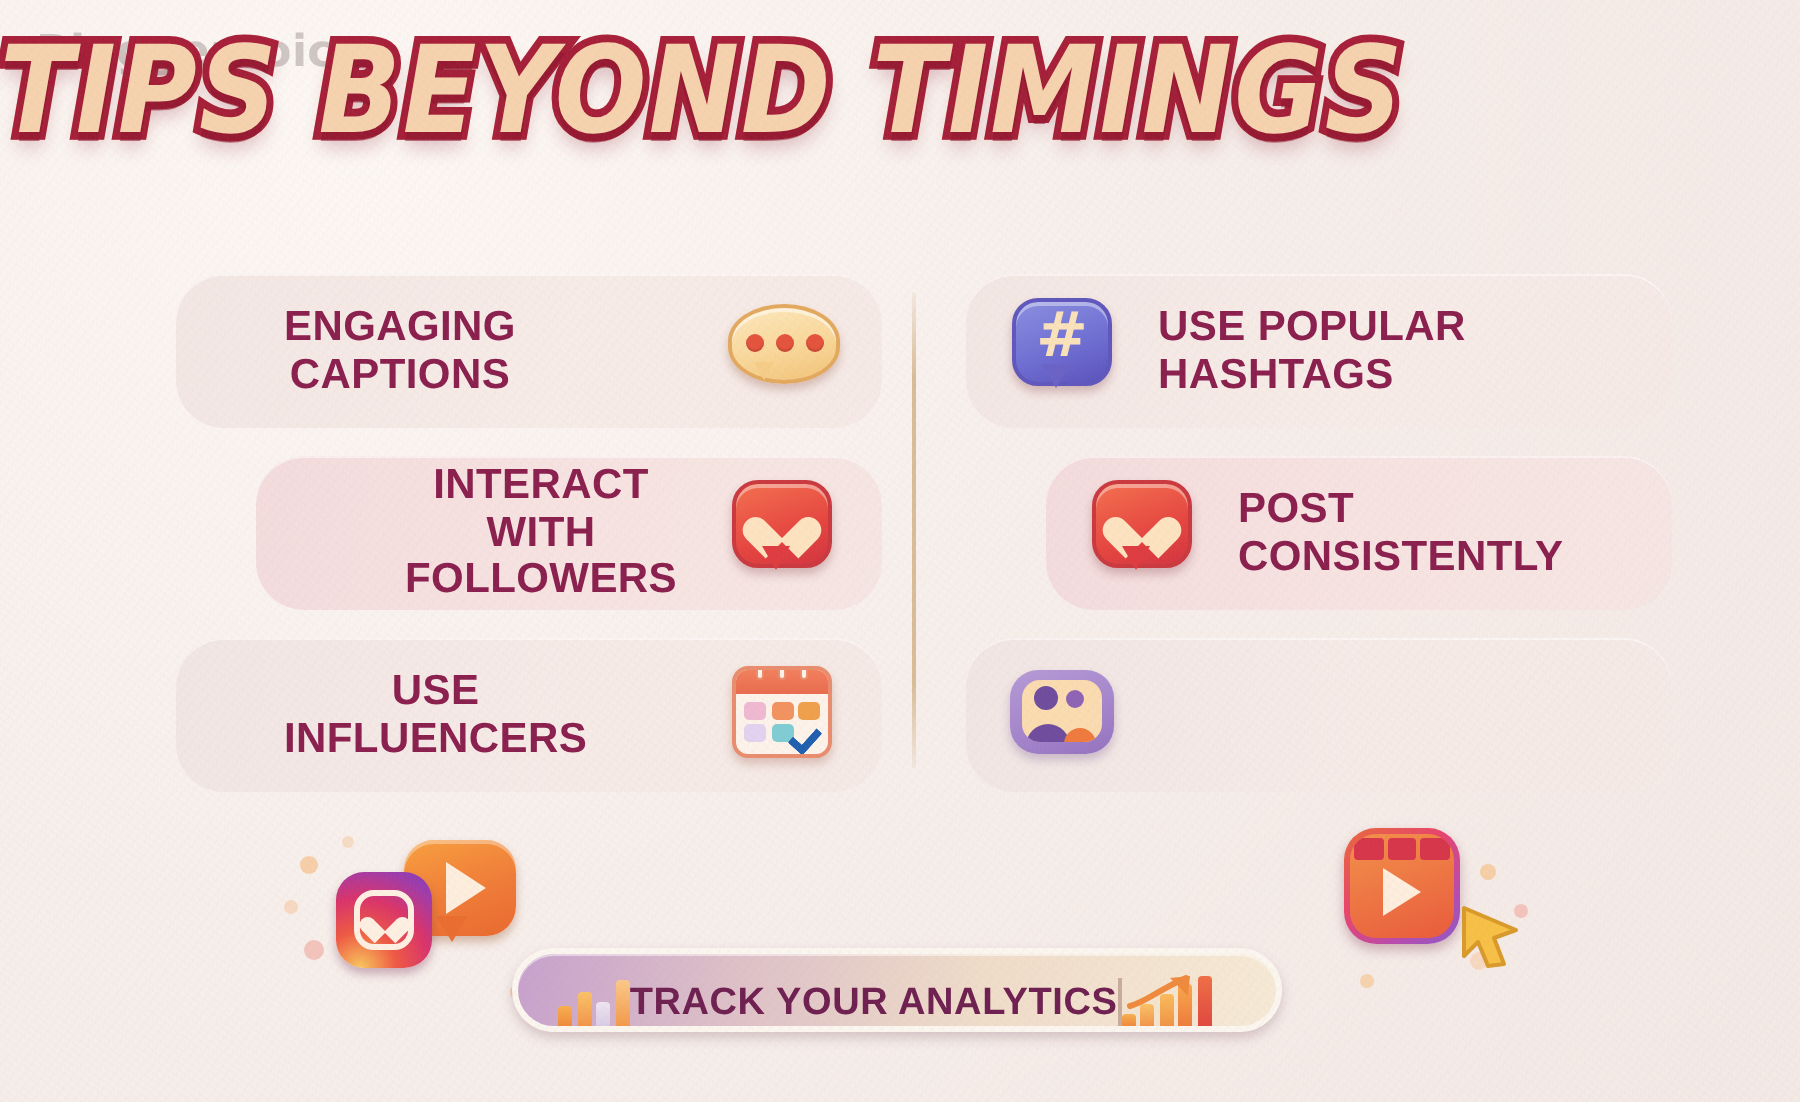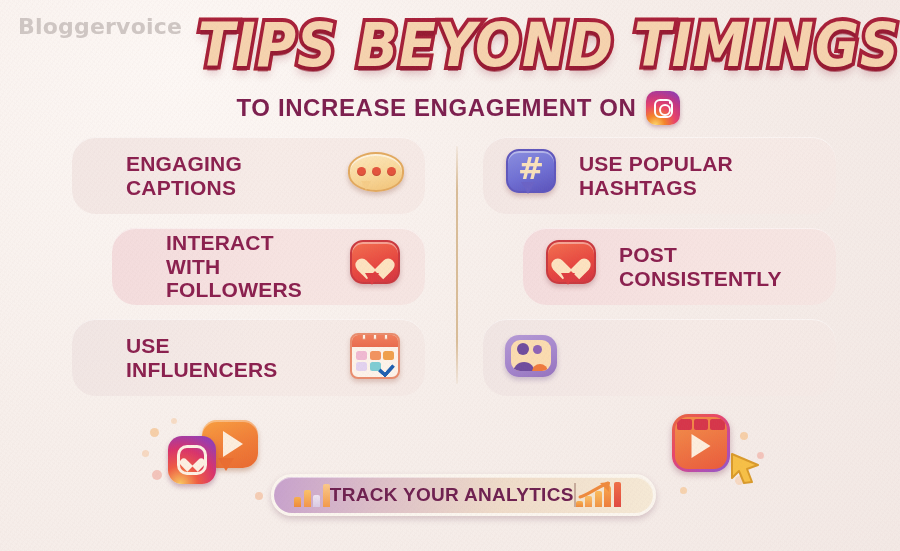--- a/index.html
+++ b/index.html
@@ -25,21 +25,21 @@
   }
 
   
   #logo {
     position:absolute; left:18px; top:14px;
     font-size:22px; font-weight:700; letter-spacing:.2px;
     color:#cfc7c4; font-family:"DejaVu Sans", sans-serif;
   }
 
   
-  #title-wrap { position:absolute; left:17px; right:0; top:14px; text-align:right; }
+  #title-wrap { position:absolute; left:0; right:0; top:14px; text-align:left; }
   #title {
     font-family:"DejaVu Sans", sans-serif;
     font-size:54px; font-weight:700; font-style:italic;
     letter-spacing:1px;
     color:#f6d3ae;
     -webkit-text-stroke:7px #a8203a;
     paint-order:stroke fill;
     text-shadow:0 4px 0 rgba(140,20,45,.55), 0 6px 9px rgba(140,30,50,.3);
     display:inline-block;
     transform:scaleY(1.12);
@@ -76,21 +76,21 @@
     width:2.6px; height:2.6px; border-radius:50%; background:#fff;
   }
 
   
   #divider {
     position:absolute; left:456px; top:146px; width:2px; height:238px;
     background:linear-gradient(180deg,rgba(214,186,150,.15),#d9bd98 18%,#d9bd98 82%,rgba(214,186,150,.15));
     border-radius:2px;
   }
   .col { position:absolute; width:353px; }
-  #col-left  { left:72px;  top:137px; }
+  #col-left  { left:88px;  top:137px;text-align:center; }
   #col-right { left:483px; top:137px; }
 
   .card {
     height:77px; border-radius:24px;
     display:flex; align-items:center;
     margin-bottom:14px;
     padding:0 16px;
     box-shadow:inset 0 1px 0 rgba(255,255,255,.5);
   }
   .card.v1 { background:linear-gradient(100deg,#f3e7e4 0%,#f7ece8 55%,#f6eae6 100%); }
@@ -185,26 +185,26 @@
     position:absolute; left:206px; top:420px; width:500px; height:44px;
     border-radius:7px;
     background:linear-gradient(180deg,#faeedc 0%,#f5e3c9 50%,#ecd5b5 100%);
     box-shadow:0 3px 6px rgba(150,110,80,.25), inset 0 1px 0 rgba(255,255,255,.7);
     display:flex; align-items:center; justify-content:center;
   }
   #banner-stories .label {
     font-size:20px; font-weight:700; color:#7c1e4e; letter-spacing:.3px;
   }
   #banner-analytics {
-    position:absolute; left:271px; top:474px; width:385px; height:42px;
+    position:absolute; left:256px; top:474px; width:385px; height:42px;
     border-radius:21px;
     background:linear-gradient(100deg,#c7a1cd 0%,#ddc0c8 28%,#efdcc9 60%,#f6ead6 100%);
     border:3px solid #fbf6ef;
     box-shadow:0 3px 6px rgba(140,100,120,.3), inset 0 1px 0 rgba(255,255,255,.5);
-    display:flex; align-items:center; justify-content:center; 
+    display:flex; align-items:flex-end; justify-content:center; 
   }
   #banner-analytics .label {
     font-size:19px; font-weight:700; color:#6e2050; letter-spacing:.3px;
   }
   .sep { width:2px; height:24px; background:rgba(120,70,60,.35); }
 
   
   .bars { display:flex; align-items:flex-end; gap:2.5px; height:24px; }
   .bars i { display:block; width:7px; border-radius:2px 2px 0 0; }
   .bars-rise { position:relative; padding-right:12px; }
@@ -270,26 +270,20 @@
   <div class="dot" style="left:740px;top:432px;width:8px;height:8px;background:#f6cfa8;"></div>
   <div class="dot" style="left:757px;top:452px;width:7px;height:7px;background:#f3c4bb;"></div>
   <div class="dot" style="left:735px;top:476px;width:9px;height:9px;background:#f7d9c2;"></div>
   <div class="dot" style="left:680px;top:487px;width:7px;height:7px;background:#f6d2ae;"></div>
   <div class="dot" style="left:255px;top:492px;width:8px;height:8px;background:#f5cdb4;"></div>
 
   <div id="logo">Bloggervoice</div>
 
   <div id="title-wrap">
     <div id="title"><span class="inner">TIPS BEYOND TIMINGS</span></div>
-    <div id="subtitle">
-      <span>TO INCREASE ENGAGEMENT ON</span>
-      <span class="ig">
-          <i></i>
-        </span>
-    </div>
   </div>
 
   <div id="divider"></div>
 
   <div class="col" id="col-left">
 
     <div class="card v1">
       <div class="txt">ENGAGING
 CAPTIONS</div>
       <div class="icon-slot">

